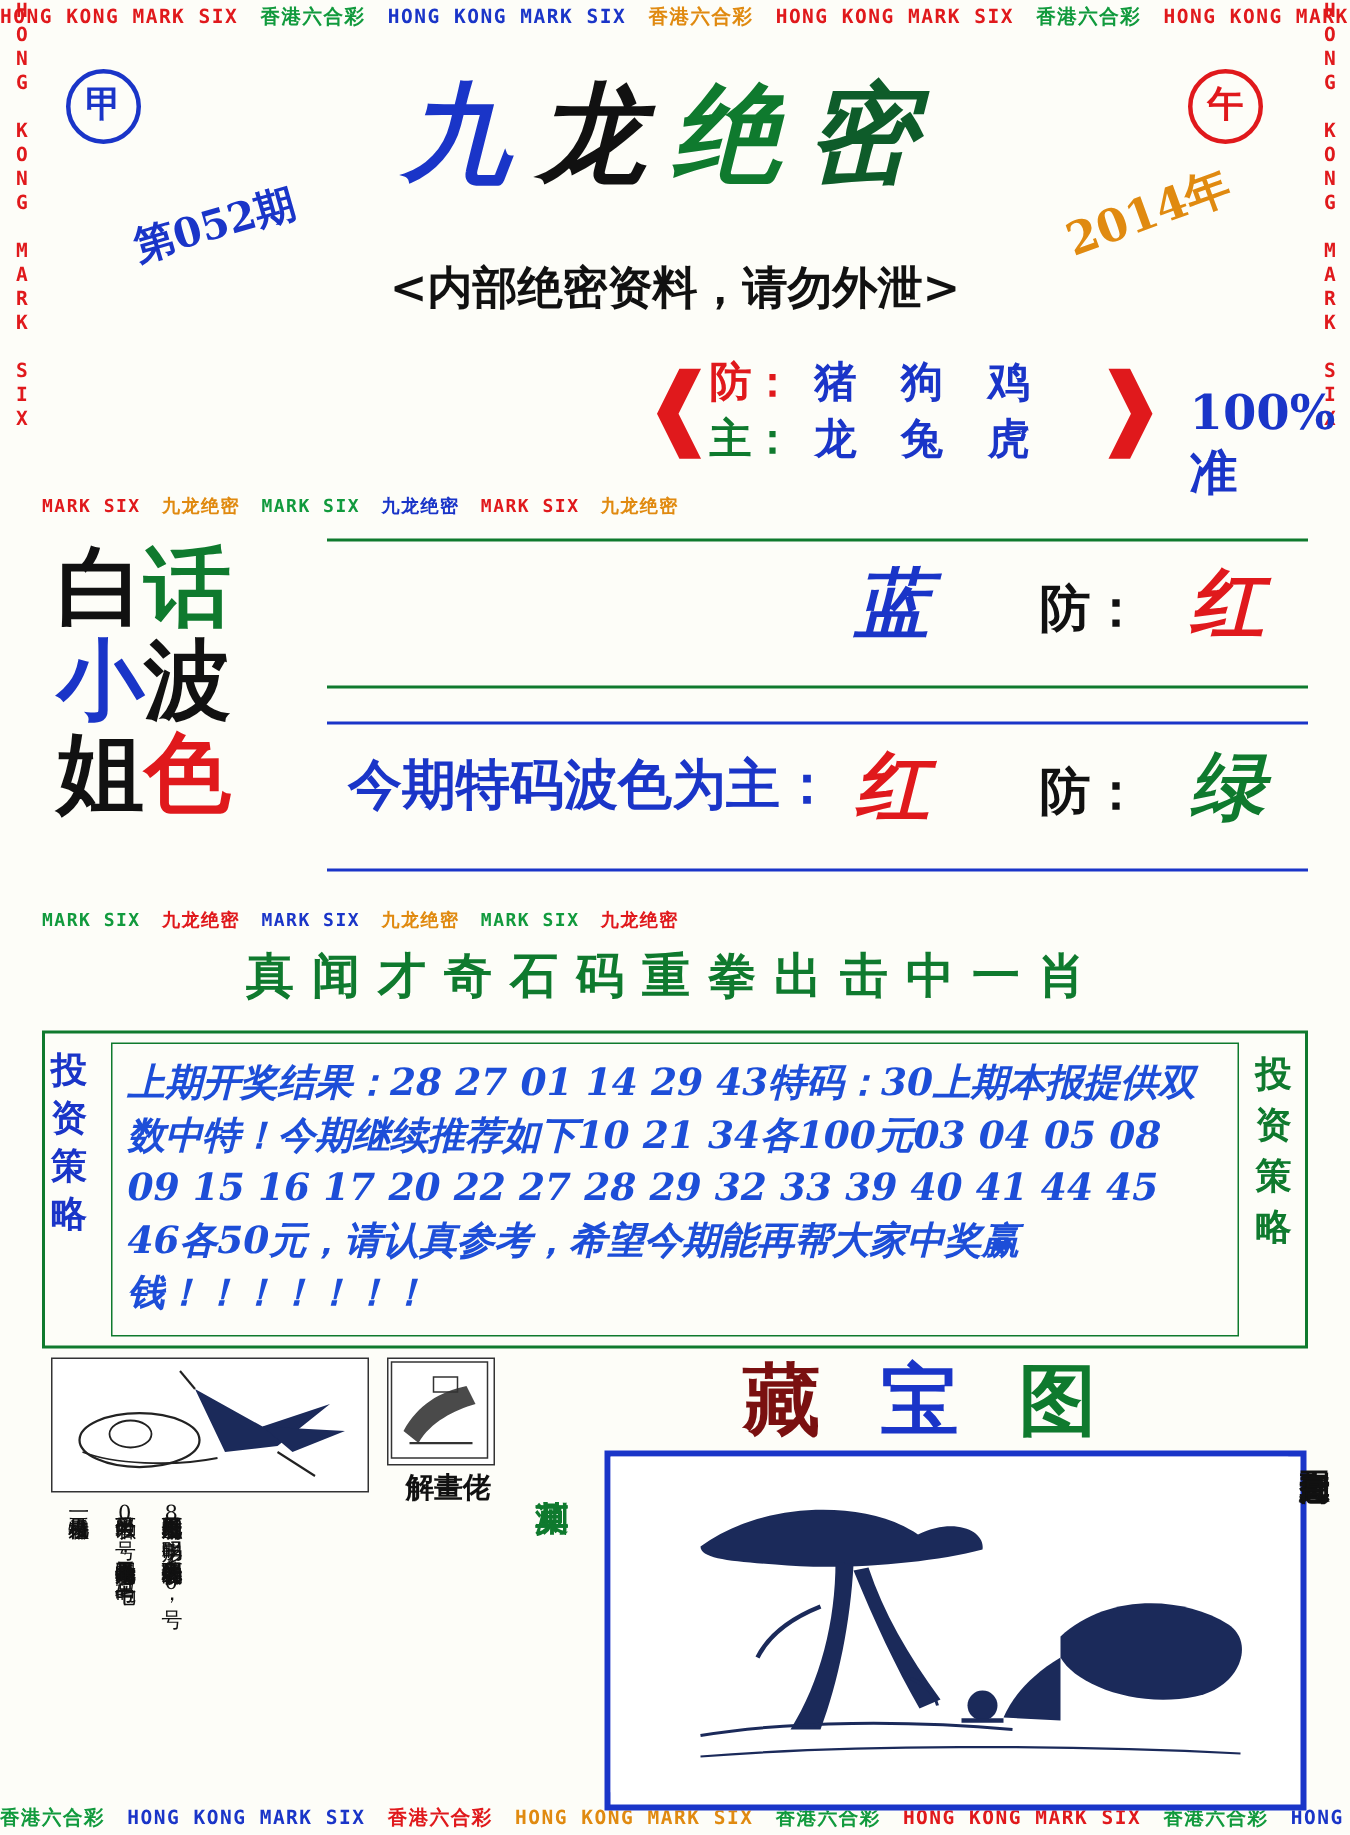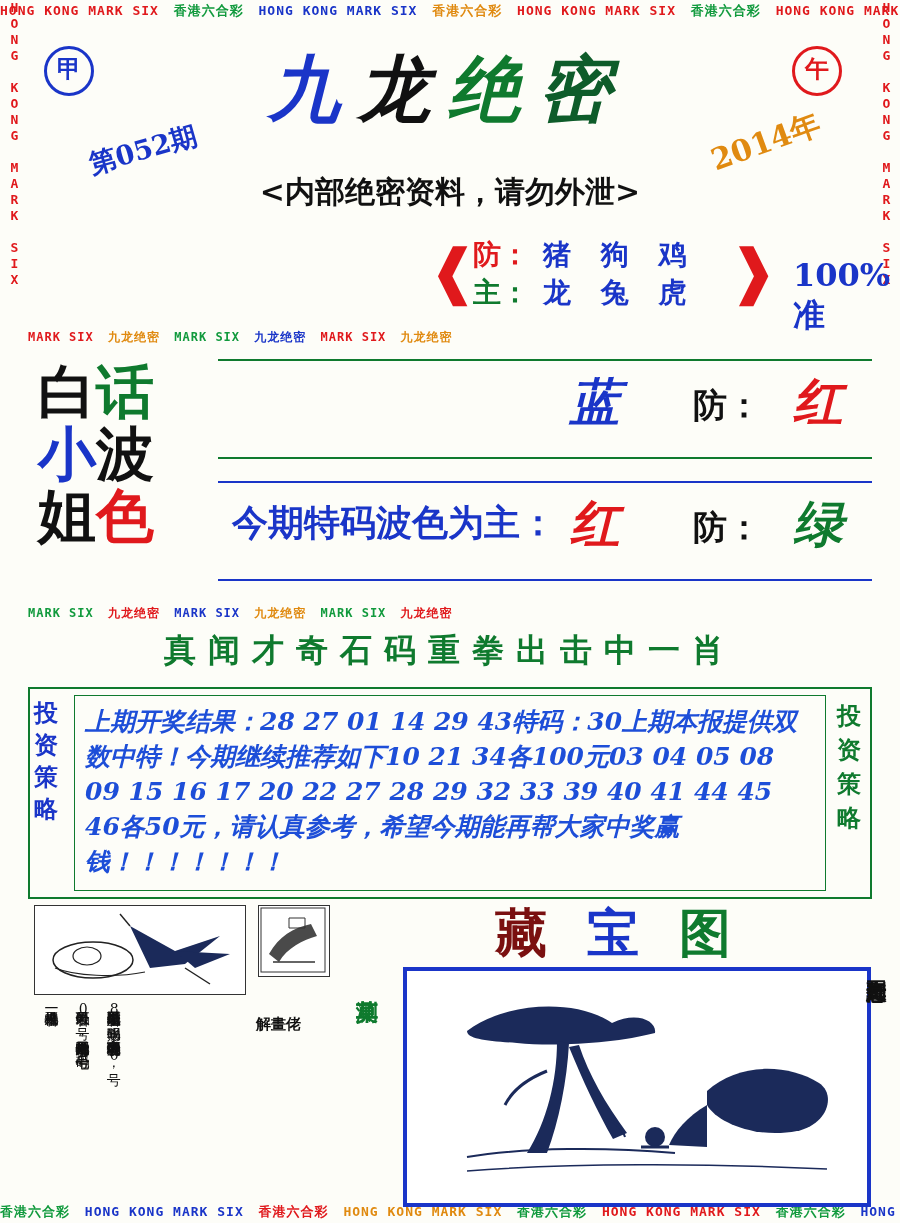--- a/index.html
+++ b/index.html
@@ -200,24 +200,23 @@
   .bottom{position:relative;margin-top:6px;height:300px;}
   .pic-small{
     position:absolute;left:6px;top:0;width:210px;height:88px;
     border:1px solid #333;background:#fff;
   }
   .seal-box{
     position:absolute;left:230px;top:0;width:70px;height:70px;
     border:1px solid #333;background:#fff;
   }
   .seal-cap{
-    position:absolute;left:228px;top:74px;width:86px;
-    font-size:15px;font-weight:bold;color:#111;
-    font-family:"DejaVu Serif","Liberation Serif",serif;
-    margin-top:36px;
+    position:absolute;left:228px;top:74px;width:86px;text-align:center;
+    font-size:19px;font-weight:bold;color:#111;
+    font-family:"DejaVu Serif","Liberation Serif",serif;
   }
   .treasure{
     position:absolute;left:355px;top:-6px;width:500px;text-align:center;
     font-family:"DejaVu Serif","Liberation Serif",serif;
     font-size:52px;font-weight:bold;letter-spacing:40px;
   }
   .tz1{color:#7a1010;} .tz2{color:#1a35c8;} .tz3{color:#0f7a2e;}
   .pic-big{
     position:absolute;left:375px;top:62px;width:460px;height:232px;
     border:4px solid #1a35c8;background:#fff;

